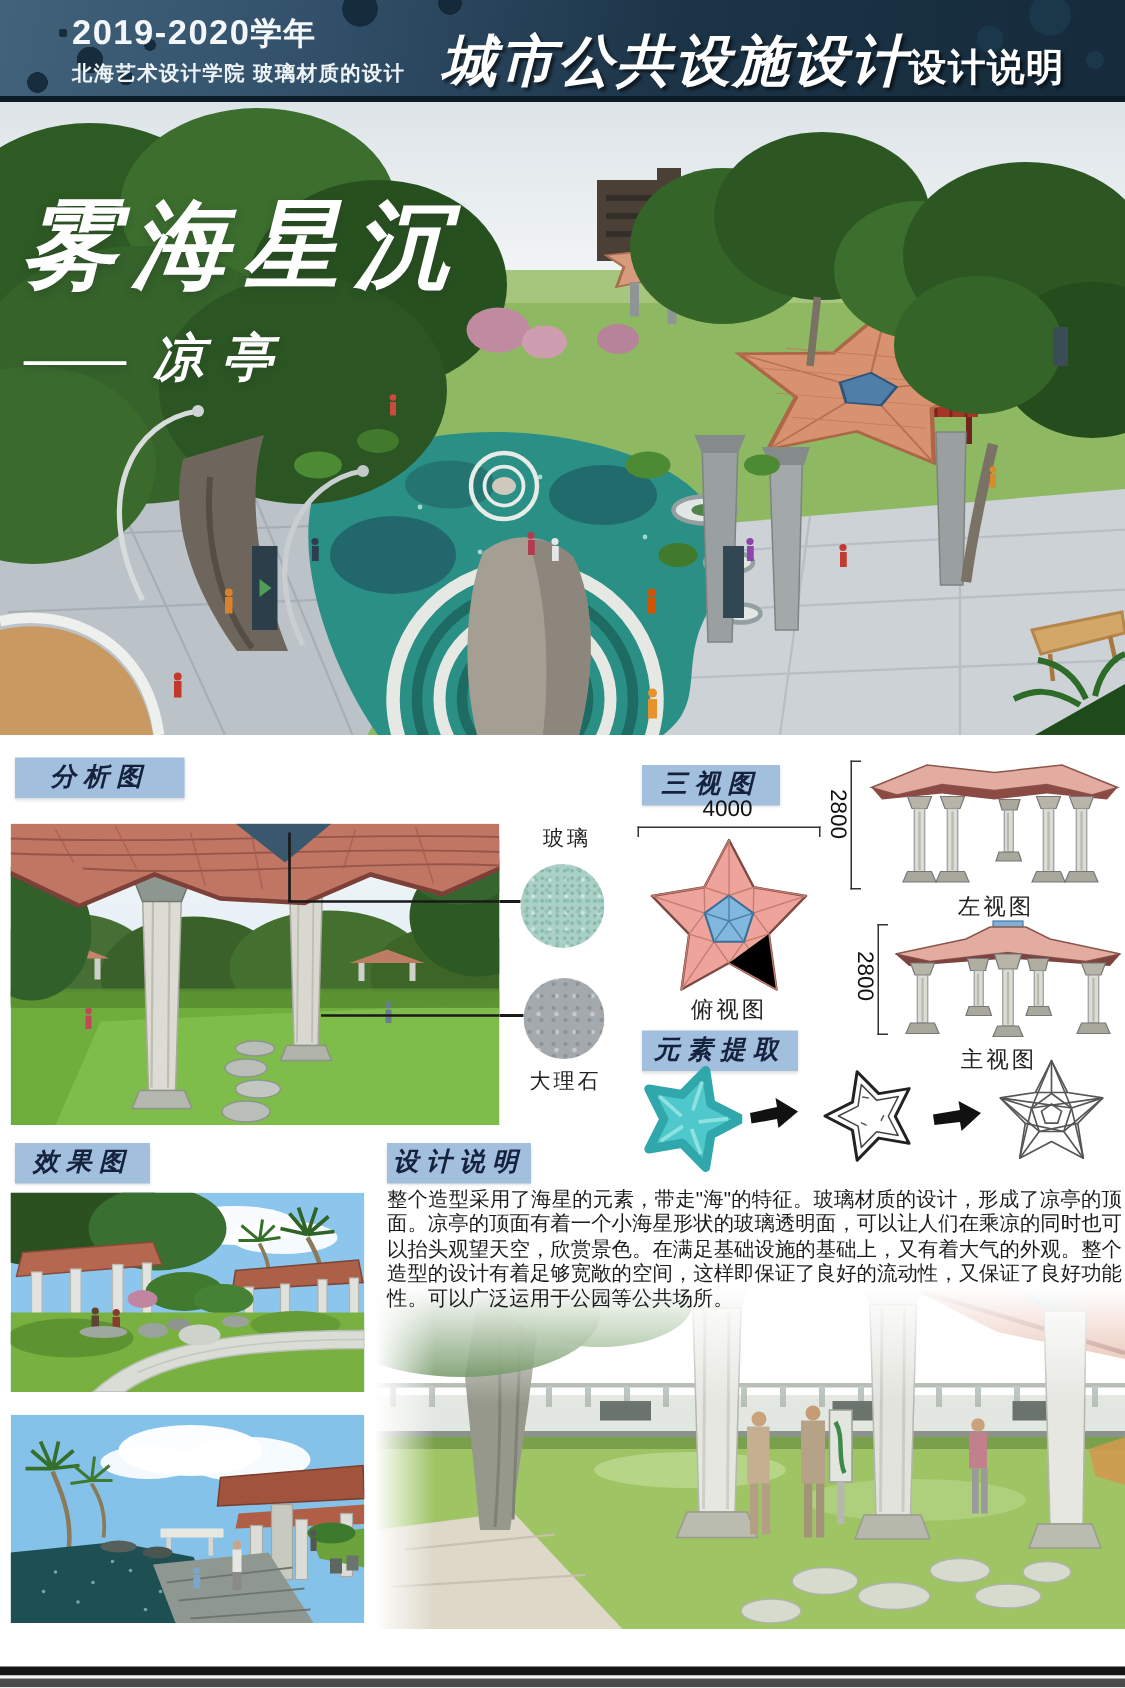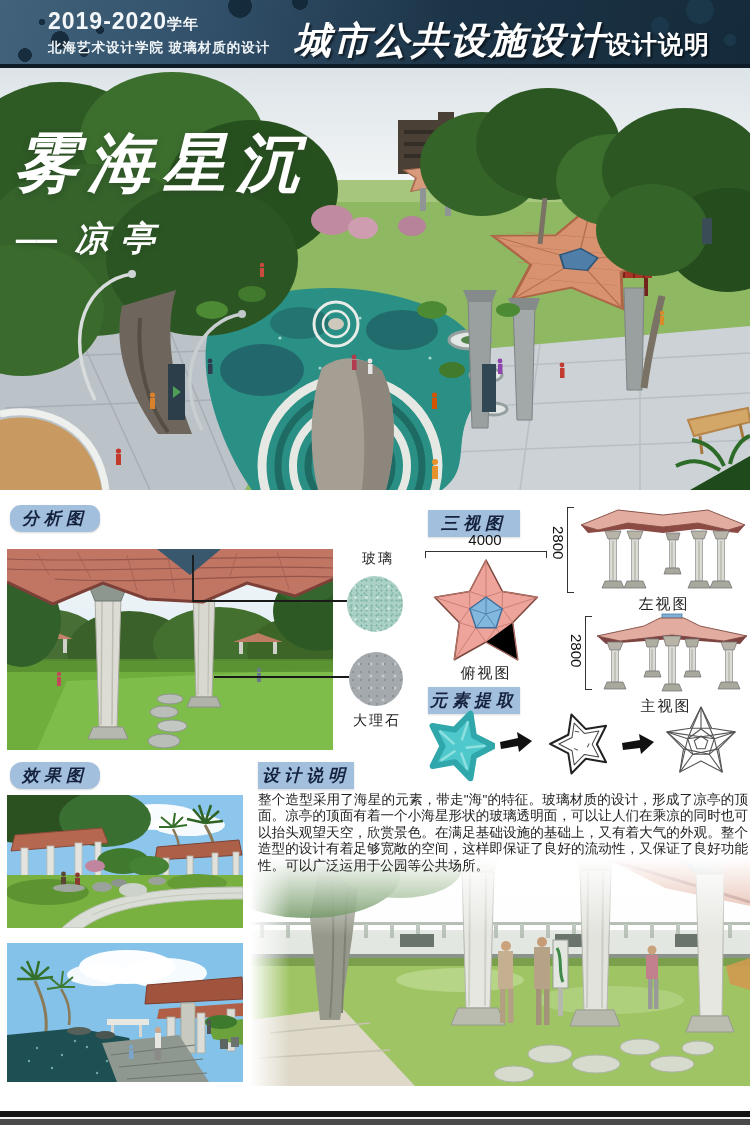--- a/index.html
+++ b/index.html
@@ -17,34 +17,34 @@
       radial-gradient(circle 3px at 42px 22px,#0e2130 97%,transparent 100%),
       radial-gradient(circle 7px at 25px 55px,#0e2130 97%,transparent 100%),
       radial-gradient(circle 12px at 240px 6px,#0f2433 97%,transparent 100%),
       radial-gradient(circle 8px at 300px 2px,#0f2433 97%,transparent 100%),
       radial-gradient(circle 14px at 700px 10px,#1d3a4e 97%,transparent 100%),
       radial-gradient(circle 9px at 660px 26px,#1d3a4e 97%,transparent 100%),
       radial-gradient(circle 6px at 730px 40px,#1d3a4e 97%,transparent 100%);
     opacity:.8;}
   .hdr-left{position:absolute;left:48px;top:8px;color:#f4f7f9;z-index:2;}
   .hdr-year{font-size:23px;font-weight:bold;letter-spacing:1px;}
-  .hdr-year .small{font-size:15px;font-weight:bold;}
+  .hdr-year .small{font-size:21px;font-weight:bold;}
   .hdr-school{font-size:13.5px;margin-top:4px;letter-spacing:1px;font-weight:bold;color:#eef3f6;}
   .hdr-right{position:absolute;right:40px;top:16px;color:#ffffff;z-index:2;white-space:nowrap;
     text-shadow:2px 2px 2px rgba(0,0,0,.55);}
   .hdr-title{font-size:37px;font-weight:bold;letter-spacing:2px;font-style:italic;}
   .hdr-suffix{font-size:25px;font-weight:bold;letter-spacing:1px;}
   
   .hero{position:absolute;left:0;top:68px;width:750px;height:422px;overflow:hidden;}
   .hero svg{display:block;}
   .hero-title{position:absolute;left:14px;top:52px;color:#ffffff;
     font-family:"DejaVu Serif",serif;font-style:italic;font-size:64px;font-weight:bold;
     letter-spacing:10px;text-shadow:0 2px 6px rgba(40,60,40,.45);}
   .hero-sub{position:absolute;left:16px;top:148px;color:#ffffff;
-    font-family:Liberation Mono, monospace;font-style:italic;font-size:34px;font-weight:bold;
+    font-family:Liberation Serif, serif;font-style:italic;font-size:34px;font-weight:bold;
     letter-spacing:12px;text-shadow:0 2px 5px rgba(40,60,40,.45);}
   .hero-sub .dash{letter-spacing:0;margin-right:18px;font-style:normal;}
   
   .label-box{position:absolute;background:#a3bfde;color:#15223d;text-align:center;
     font-family:"DejaVu Serif",serif;font-style:italic;font-weight:bold;font-size:17px;
     letter-spacing:5px;line-height:27px;height:27px;box-shadow:0 1px 2px rgba(0,0,0,.15);}
   
   .img-frame{position:absolute;overflow:hidden;}
   
   .mat-label{position:absolute;font-size:14px;color:#222;letter-spacing:2px;}
@@ -263,21 +263,21 @@
         </g>
       <g fill="#c94b3e">
           <rect x="260" y="200" width="4" height="9"></rect>
           <circle cx="262" cy="197" r="2.2"></circle>
         </g>
     </svg>
     <div class="hero-title">雾海星沉</div>
     <div class="hero-sub"><span class="dash">——</span><span>凉亭</span></div>
   </div>
 
-  <div class="label-box" style="left:10px;top:505px;width:90px;border-radius:11px;">分析图</div>
+  <div class="label-box" style="left:10px;top:505px;width:113px;">分析图</div>
 
   <div class="img-frame" style="left:7px;top:549px;width:326px;height:201px;">
     <svg width="326" height="201" viewBox="0 0 326 201">
       <defs>
         <linearGradient id="asky" x1="0" y1="0" x2="0" y2="1">
           <stop offset="0" stop-color="#f4f8fa"></stop>
             <stop offset="1" stop-color="#cfe2ee"></stop>
         </linearGradient>
       </defs>
       <rect width="326" height="201" fill="url(#asky)"></rect>
@@ -415,21 +415,21 @@
         <polygon points="13,72 29,72 32,79 10,79"></polygon>
           <polygon points="52,61 65,61 67,67 50,67"></polygon>
         <polygon points="71,74 85,74 88,81 68,81"></polygon>
           <polygon points="92,61 105,61 107,67 90,67"></polygon>
         <polygon points="127,72 143,72 146,79 124,79"></polygon>
       </g>
     </svg>
   </div>
   <div class="caption" style="left:630px;top:697px;width:72px;">主视图</div>
 
-  <div class="label-box" style="left:428px;top:687px;width:92px;">元素提取</div>
+  <div class="label-box" style="left:428px;top:687px;width:104px;">元素提取</div>
 
   <div class="img-frame" style="left:425px;top:706px;width:70px;height:76px;">
     <svg width="70" height="76" viewBox="0 0 70 76">
       <g transform="translate(35,40) rotate(18)">
         <polygon points="0,-34 10.1,-13.9 32.3,-10.5 16.5,5.6 19.9,27.5 0,17 -19.9,27.5 -16.5,5.6 -32.3,-10.5 -10.1,-13.9" fill="#4fc8cb" stroke="#2fa7ab" stroke-width="6" stroke-linejoin="round"></polygon>
         <path d="M0,-26 L0,-6 M24,-8 L6,0 M14,20 L3,6 M-14,20 L-3,6 M-24,-8 L-6,0" stroke="#8fe0e0" stroke-width="2.5" fill="none"></path>
       </g>
     </svg>
   </div>
   <div class="img-frame" style="left:500px;top:730px;width:34px;height:26px;">
@@ -457,21 +457,21 @@
         <polygon points="0,-36 10.7,-14.7 34.2,-11.1 17.5,5.9 21.2,29.1 0,18 -21.2,29.1 -17.5,5.9 -34.2,-11.1 -10.7,-14.7" stroke-linejoin="round"></polygon>
         <polygon points="0,-14 13.3,-4.3 8.2,11.3 -8.2,11.3 -13.3,-4.3"></polygon>
         <polygon points="0,-7 6.7,-2.2 4.1,5.7 -4.1,5.7 -6.7,-2.2"></polygon>
         <path d="M0,-36 L0,-14 M34.2,-11.1 L13.3,-4.3 M21.2,29.1 L8.2,11.3 M-21.2,29.1 L-8.2,11.3 M-34.2,-11.1 L-13.3,-4.3"></path>
         <path d="M0,-36 L13.3,-4.3 L21.2,29.1 M0,-36 L-13.3,-4.3 L-21.2,29.1 M34.2,-11.1 L8.2,11.3 M-34.2,-11.1 L-8.2,11.3 M34.2,-11.1 L-13.3,-4.3 M-34.2,-11.1 L13.3,-4.3"></path>
         <path d="M-10.7,-14.7 L10.7,-14.7 M17.5,5.9 L-8.2,11.3 M-17.5,5.9 L8.2,11.3"></path>
       </g>
     </svg>
   </div>
 
-  <div class="label-box" style="left:10px;top:762px;width:90px;border-radius:12px;">效果图</div>
+  <div class="label-box" style="left:10px;top:762px;width:90px;">效果图</div>
 
   <div class="img-frame" style="left:7px;top:795px;width:236px;height:133px;">
     <svg width="236" height="133" viewBox="0 0 236 133">
       <rect width="236" height="133" fill="#8cc6ec"></rect>
       <ellipse cx="150" cy="22" rx="42" ry="13" fill="#fff" opacity=".95"></ellipse>
       <ellipse cx="182" cy="30" rx="36" ry="11" fill="#fff" opacity=".9"></ellipse>
       <ellipse cx="120" cy="17" rx="26" ry="9" fill="#fff" opacity=".85"></ellipse>
       <ellipse cx="30" cy="14" rx="72" ry="36" fill="#2b5121"></ellipse>
       <ellipse cx="98" cy="24" rx="46" ry="28" fill="#397031"></ellipse>
       <path d="M208,78 C210,52 205,42 198,30" stroke="#8a7a5a" stroke-width="3" fill="none"></path>

